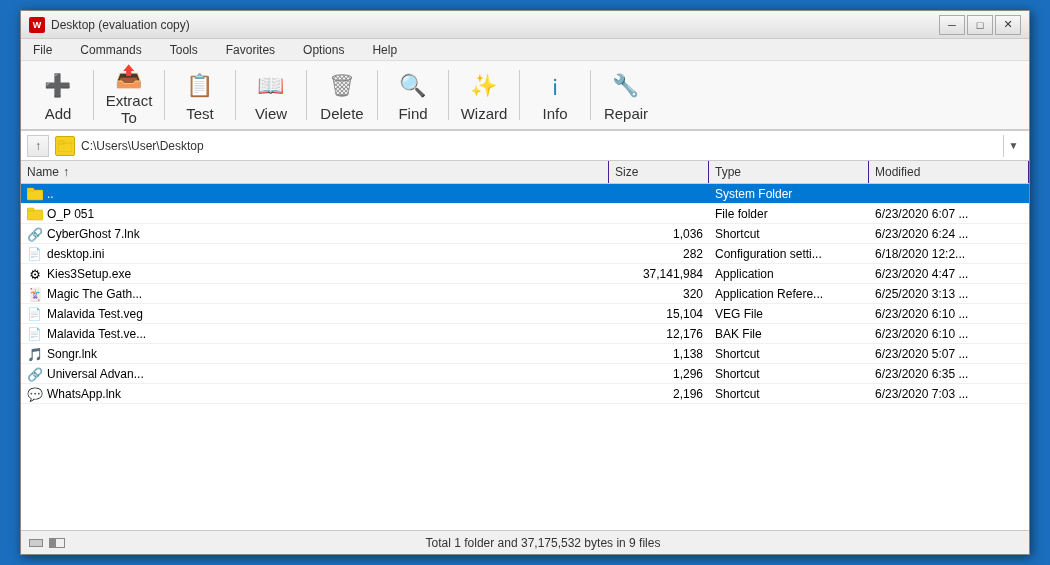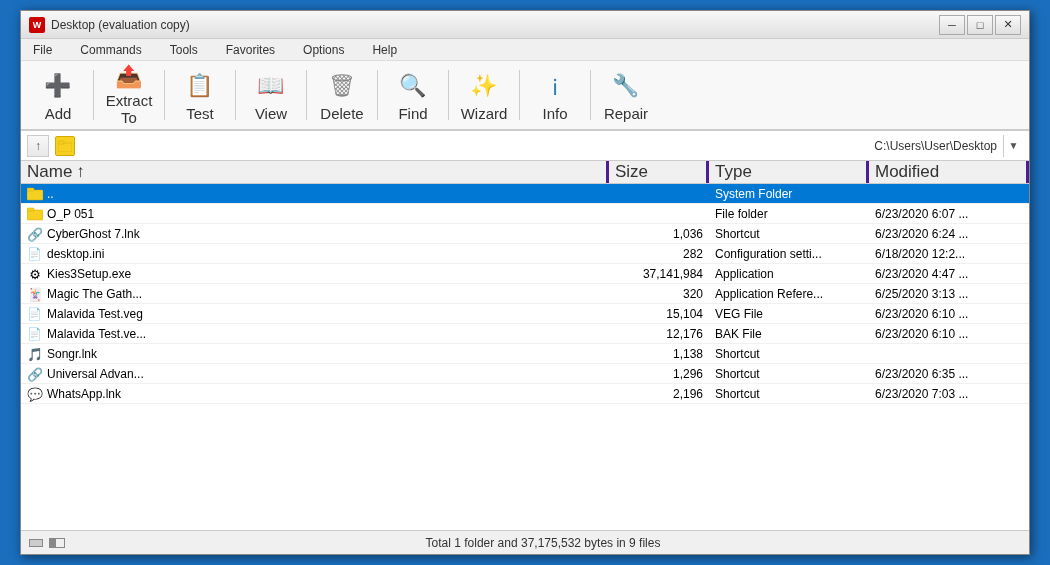--- a/index.html
+++ b/index.html
@@ -157,21 +157,20 @@
       align-items: center;
       justify-content: center;
     }
     .addr-input {
       flex: 1;
       border: none;
       outline: none;
       font-size: 12px;
       color: #333;
       background: transparent;
-      text-align: right;
     }
     .addr-dropdown {
       width: 20px;
       height: 22px;
       border-left: 1px solid #ccc;
       display: flex;
       align-items: center;
       justify-content: center;
       cursor: pointer;
       color: #555;
@@ -187,23 +186,23 @@
       display: grid;
       grid-template-columns: 1fr 100px 160px 160px;
       background: #f0f0f0;
       border-bottom: 1px solid #ccc;
       position: sticky;
       top: 0;
       z-index: 1;
     }
     .col-header {
       padding: 3px 6px;
-      font-size: 17px;
-      color: #333;
-      border-right: 3px solid #4c1d95;
+      font-size: 12px;
+      color: #333;
+      border-right: 1px solid #4c1d95;
       cursor: pointer;
       display: flex;
       align-items: center;
       gap: 4px;
       height: 22px;
     }
     .file-row {
       display: grid;
       grid-template-columns: 1fr 100px 160px 160px;
       border-bottom: 1px solid #f0f0f0;
@@ -493,20 +492,21 @@
         </div>
         <div class="file-row">
           <div class="file-cell">
             <span class="file-icon">
               <span style="font-size:13px;">🎵</span>
             </span>
             <span>Songr.lnk</span>
           </div>
           <div class="file-cell right">1,138</div>
           <div class="file-cell">Shortcut</div>
+          <div class="file-cell">6/23/2020 5:07 ...</div>
         </div>
         <div class="file-row">
           <div class="file-cell">
             <span class="file-icon">
               <span style="font-size:13px; color:#e67e22;">🔗</span>
             </span>
             <span>Universal Advan...</span>
           </div>
           <div class="file-cell right">1,296</div>
           <div class="file-cell">Shortcut</div>

